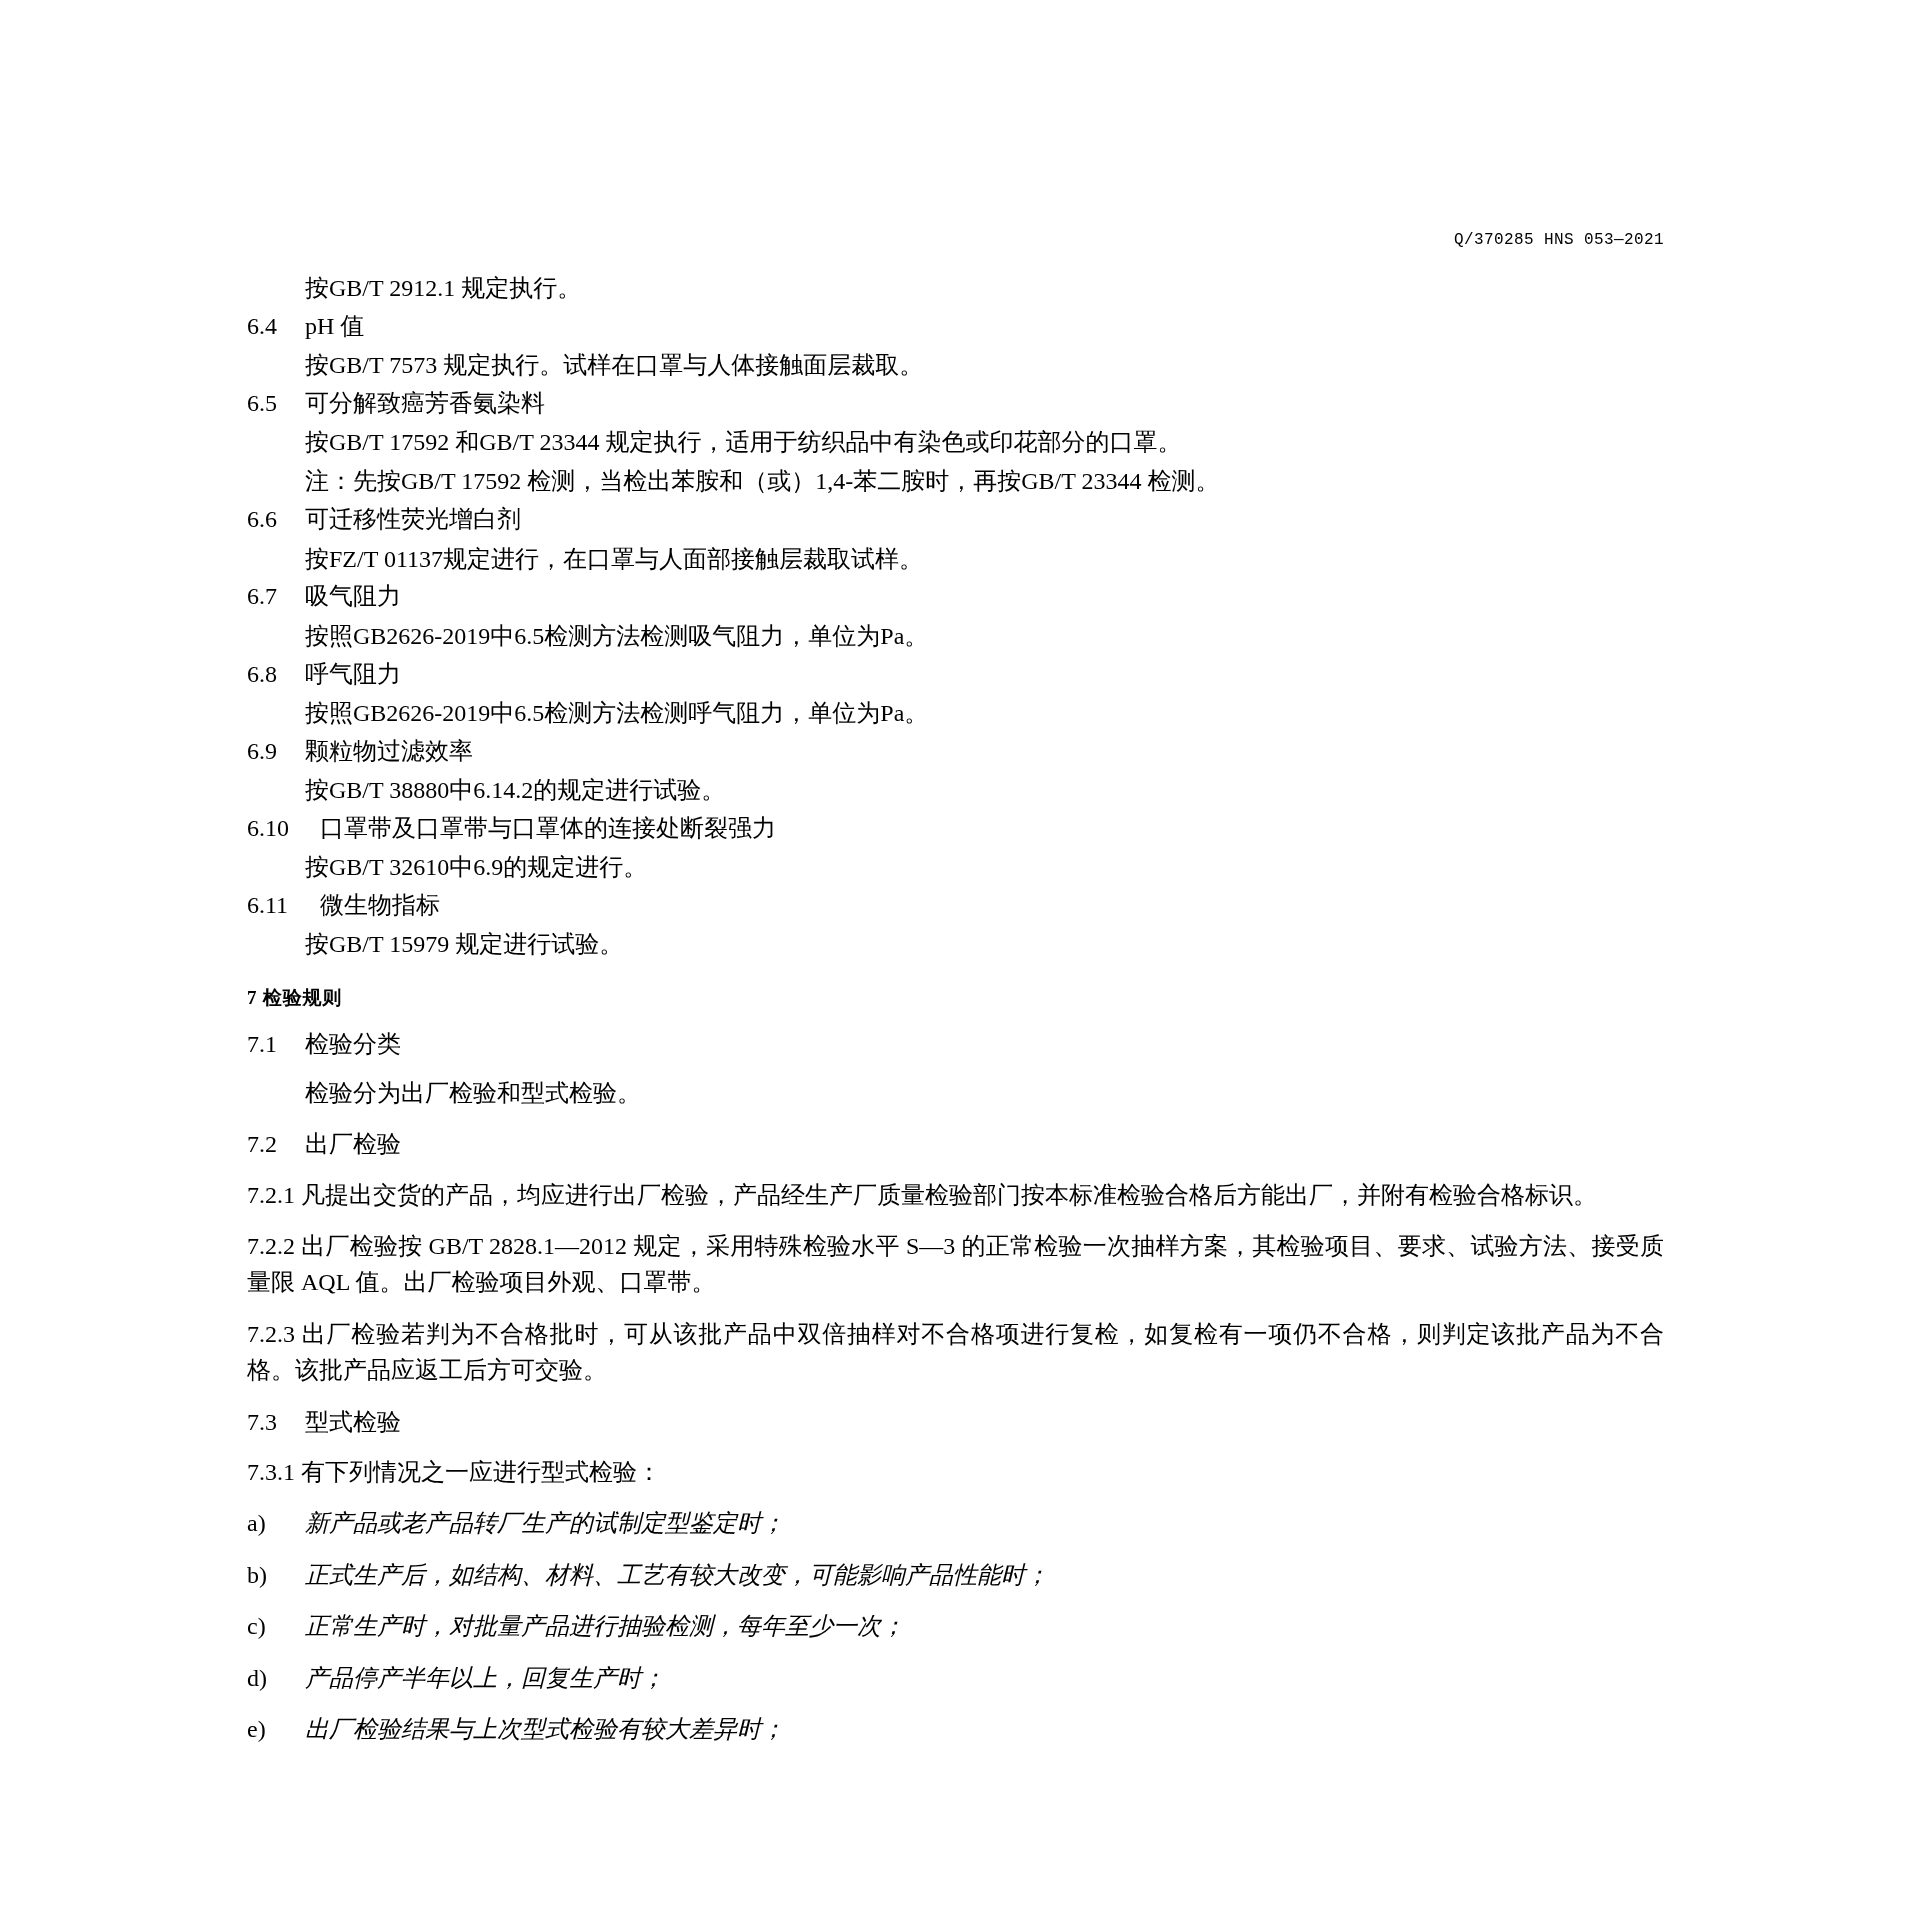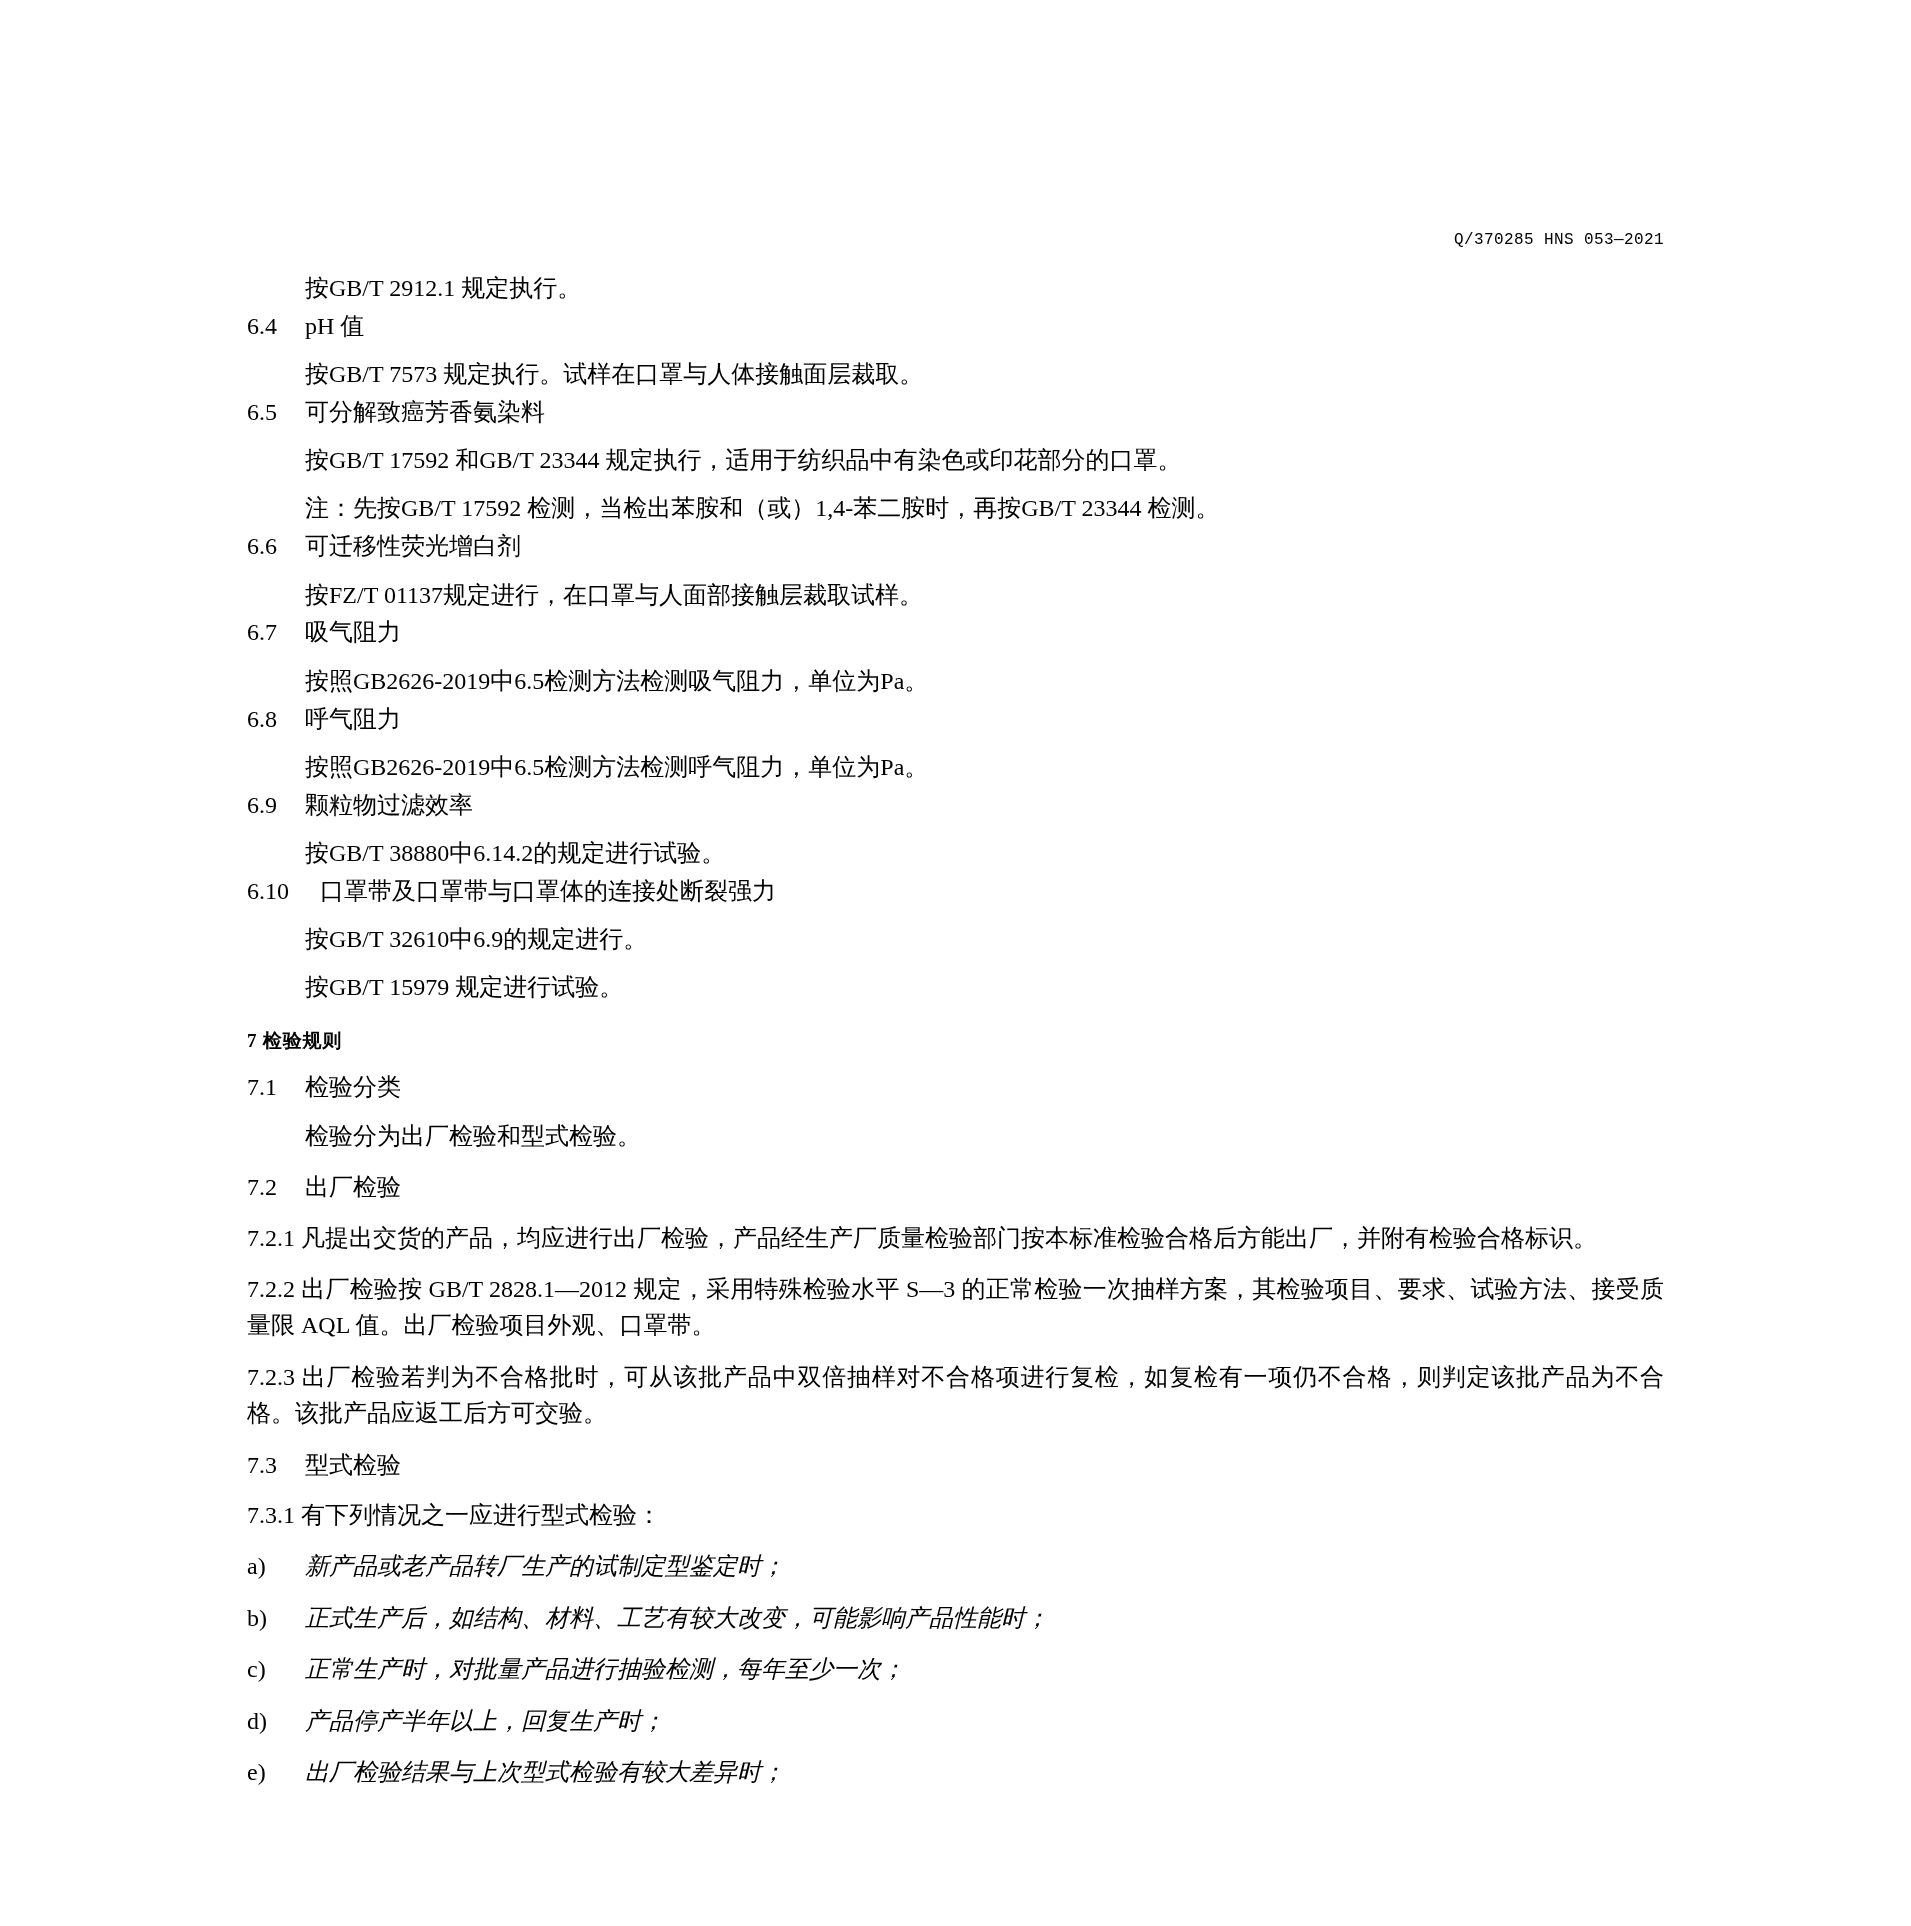--- a/index.html
+++ b/index.html
@@ -40,21 +40,21 @@
     flex: 0 0 auto;
     min-width: 58px;
     font-family: "Liberation Serif", serif;
   }
   .clause .num.wide { min-width: 73px; }
   .clause .ttl { flex: 1 1 auto; }
 
   
   .indent {
     margin-left: 58px;
-    margin-top: 14px;
+    margin-top: 5px;
     text-align: justify;
   }
   .indent.note { margin-left: 58px; }
   .hang {
     margin-left: 58px;
     text-indent: 0;
   }
 
   h2.section {
     font-size: 19px;
@@ -134,20 +134,24 @@
       <span class="ttl">颗粒物过滤效率</span>
     </div>
     <div class="indent">按GB/T 38880中6.14.2的规定进行试验。</div>
 
     <div class="clause">
       <span class="num wide">6.10</span>
       <span class="ttl">口罩带及口罩带与口罩体的连接处断裂强力</span>
     </div>
     <div class="indent">按GB/T 32610中6.9的规定进行。</div>
 
+    <div class="clause">
+      <span class="num wide">6.11</span>
+      <span class="ttl">微生物指标</span>
+    </div>
     <div class="indent">按GB/T 15979 规定进行试验。</div>
 
     <h2 class="section">7  检验规则</h2>
 
     <div class="clause">
       <span class="num">7.1</span>
       <span class="ttl">检验分类</span>
     </div>
     <div class="indent-para">检验分为出厂检验和型式检验。</div>
 

